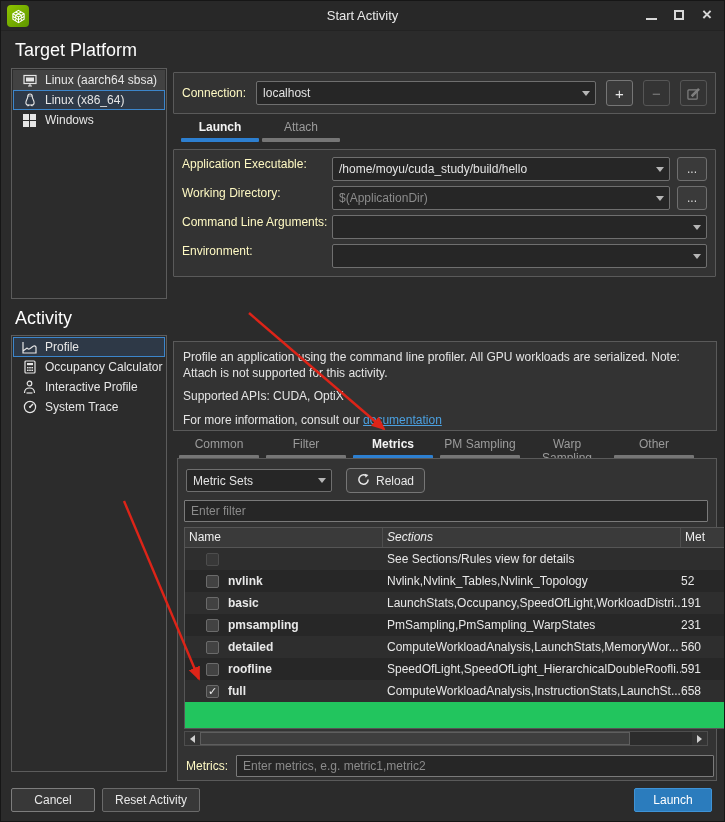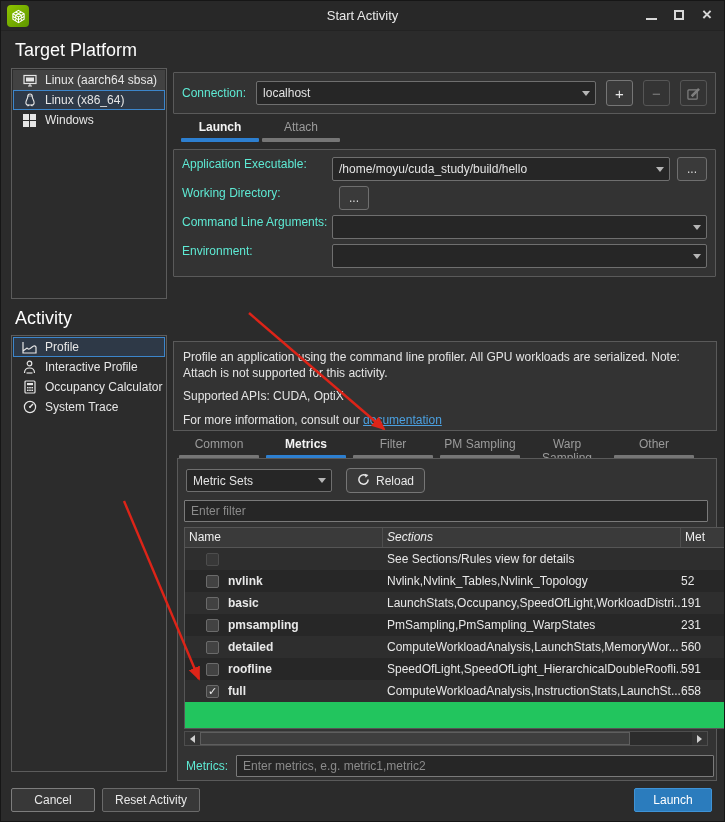--- a/index.html
+++ b/index.html
@@ -18,21 +18,21 @@
   .h1{position:absolute;left:14px;font-size:18px;color:#fdfdfd;}
   
   .listpanel{position:absolute;background:#2c2c2c;border:1px solid #5c5c5c;padding:1px;}
   .litem{height:20px;display:flex;align-items:center;gap:8px;padding-left:8px;font-size:12px;color:#e6e6e6;border:1px solid transparent;cursor:pointer;white-space:nowrap;}
   .litem.hl{background:#424242;}
   .litem.sel{border:1px solid #3c86cc;background:#2e3947;}
   .licon{width:15px;height:15px;flex:0 0 15px;display:flex;align-items:center;justify-content:center;}
   
   .group{position:absolute;background:#333333;border:1px solid #5a5a5a;border-radius:1px;}
   .panel{position:absolute;background:#333333;border:1px solid #5a5a5a;}
-  .lbl{font-size:12px;color:#5eead4;}
+  .lbl{font-size:12px;color:#fef9c3;}
   
   .combo{position:relative;height:24px;background:#262626;border:1px solid #6f6f6f;border-radius:2px;display:flex;align-items:center;cursor:pointer;}
   .combo-text{flex:1;padding:0 6px;font-size:12px;color:#e3e3e3;white-space:nowrap;overflow:hidden;}
   .combo-text.ph{color:#8b8b8b;}
   .combo-arrow{width:18px;display:flex;align-items:center;justify-content:center;}
   .tri-down{width:0;height:0;border-left:4px solid transparent;border-right:4px solid transparent;border-top:5px solid #b6b6b6;}
   .sqbtn{width:27px;height:26px;background:#3a3a3a;border:1px solid #767676;border-radius:3px;color:#e8e8e8;font-size:15px;display:flex;align-items:center;justify-content:center;cursor:pointer;padding:0;}
   .sqbtn.disabled{border-color:#565656;color:#808080;background:#343434;}
   
   .tabrow{position:absolute;display:flex;}
@@ -194,20 +194,26 @@
         <div class="combo">
           <span class="combo-text">/home/moyu/cuda_study/build/hello</span>
           <span class="combo-arrow">
             <span class="tri-down"></span>
           </span>
         </div>
         <span class="browse">...</span>
       </div>
       <div class="frow">
         <span class="lbl">Working Directory:</span>
+        <div class="combo">
+          <span class="combo-text ph">$(ApplicationDir)</span>
+          <span class="combo-arrow">
+            <span class="tri-down"></span>
+          </span>
+        </div>
         <span class="browse">...</span>
       </div>
       <div class="frow">
         <span class="lbl">Command Line Arguments:</span>
         <div class="combo">
           <span class="combo-text ph"></span>
           <span class="combo-arrow">
             <span class="tri-down"></span>
           </span>
         </div>
@@ -227,52 +233,52 @@
   <div class="listpanel" style="left:10px;top:334px;width:156px;height:437px;" id="activity-list">
       <div class="litem sel">
         <span class="licon">
           <svg width="15" height="13" viewBox="0 0 15 13">
             <g fill="none" stroke="#e6e6e6" stroke-width="1.2">
               <path d="M1 1 V12 H14 V6 C11 2 8 11 5 7 L1 10"></path>
             </g>
           </svg>
         </span>
         <span>Profile</span>
-      </div>
-      <div class="litem">
-        <span class="licon">
-          <svg width="13" height="14" viewBox="0 0 13 14">
-            <g fill="none" stroke="#e6e6e6" stroke-width="1.2">
-              <circle cx="6.5" cy="3.5" r="2.3"></circle>
-              <path d="M1.5 13 C1.5 9.5 4 8 6.5 8 C9 8 11.5 9.5 11.5 13"></path>
-              <path d="M3.5 13 h6"></path>
-            </g>
-          </svg>
-        </span>
-        <span>Interactive Profile</span>
       </div>
       <div class="litem">
         <span class="licon">
           <svg width="12" height="14" viewBox="0 0 12 14">
             <rect x="1" y="1" width="10" height="12" rx="1" fill="none" stroke="#e6e6e6" stroke-width="1.2"></rect>
             <rect x="3" y="3" width="6" height="2.2" fill="#e6e6e6"></rect>
             <g fill="#e6e6e6">
               <rect x="3" y="7" width="1.6" height="1.4"></rect>
               <rect x="5.2" y="7" width="1.6" height="1.4"></rect>
               <rect x="7.4" y="7" width="1.6" height="1.4"></rect>
               <rect x="3" y="9.6" width="1.6" height="1.4"></rect>
               <rect x="5.2" y="9.6" width="1.6" height="1.4"></rect>
               <rect x="7.4" y="9.6" width="1.6" height="1.4"></rect>
             </g>
           </svg>
         </span>
         <span>Occupancy Calculator</span>
       </div>
       <div class="litem">
         <span class="licon">
+          <svg width="13" height="14" viewBox="0 0 13 14">
+            <g fill="none" stroke="#e6e6e6" stroke-width="1.2">
+              <circle cx="6.5" cy="3.5" r="2.3"></circle>
+              <path d="M1.5 13 C1.5 9.5 4 8 6.5 8 C9 8 11.5 9.5 11.5 13"></path>
+              <path d="M3.5 13 h6"></path>
+            </g>
+          </svg>
+        </span>
+        <span>Interactive Profile</span>
+      </div>
+      <div class="litem">
+        <span class="licon">
           <svg width="14" height="14" viewBox="0 0 14 14">
             <circle cx="7" cy="7" r="5.6" fill="none" stroke="#e6e6e6" stroke-width="1.2"></circle>
             <path d="M7 7 L10 4" stroke="#e6e6e6" stroke-width="1.4"></path>
             <circle cx="7" cy="7" r="1" fill="#e6e6e6"></circle>
           </svg>
         </span>
         <span>System Trace</span>
       </div>
     </div>
 
@@ -280,26 +286,26 @@
     <p>Profile an application using the command line profiler. All GPU workloads are serialized. Note: Attach is not supported for this activity.</p>
     <p>Supported APIs: CUDA, OptiX</p>
     <p style="margin-bottom:0;"><span>For more information, consult our </span><a>documentation</a></p>
   </div>
 
   <div class="tabrow" style="left:178px;top:433px;gap:7px;" id="metric-tabs">
       <div class="tab" style="width: 80px;">
         <span class="txt">Common</span>
         <span class="bar"></span>
       </div>
+      <div class="tab" style="width: 80px;">
+        <span class="txt">Filter</span>
+        <span class="bar"></span>
+      </div>
       <div class="tab active" style="width: 80px;">
         <span class="txt">Metrics</span>
-        <span class="bar"></span>
-      </div>
-      <div class="tab" style="width: 80px;">
-        <span class="txt">Filter</span>
         <span class="bar"></span>
       </div>
       <div class="tab" style="width: 80px;">
         <span class="txt">PM Sampling</span>
         <span class="bar"></span>
       </div>
       <div class="tab" style="width: 80px;">
         <span class="txt">Warp Sampling</span>
         <span class="bar"></span>
       </div>

